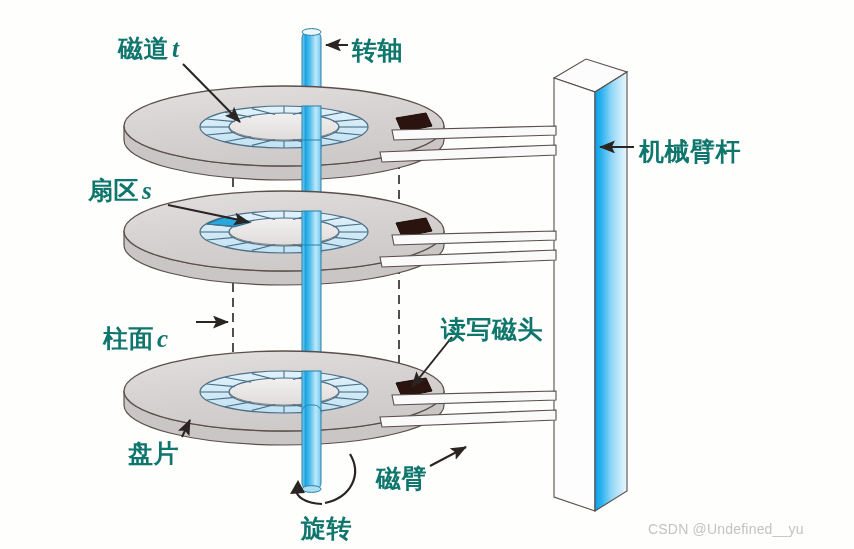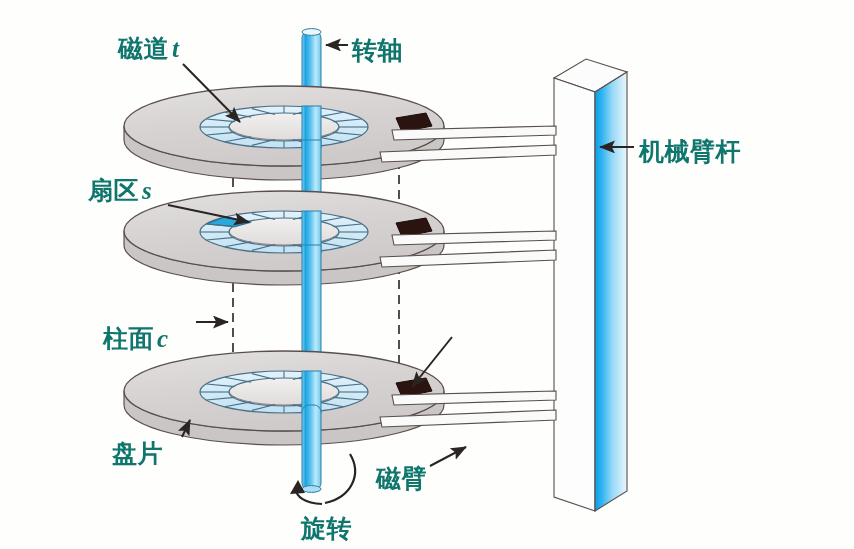--- a/index.html
+++ b/index.html
@@ -33,21 +33,21 @@
   }
   .lbl .ital {
     font-style: italic;
     font-weight: 700;
     font-family: "Liberation Serif", "DejaVu Serif", serif;
     padding-left: 3px;
   }
   #lbl-track    { left: 118px; top: 32px; }
   #lbl-sector   { left: 88px;  top: 174px; }
   #lbl-cylinder { left: 103px; top: 310px; margin-top: 12px; }
-  #lbl-platter  { left: 112px; top: 437px; }
+  #lbl-platter  { left: 128px; top: 437px; }
   #lbl-rotate   { left: 301px; top: 512px; }
   #lbl-spindle  { left: 352px; top: 34px; }
   #lbl-head     { left: 441px; top: 313px; }
   #lbl-arm      { left: 376px; top: 462px; }
   #lbl-actuator { left: 639px; top: 135px; }
   #watermark {
     position: absolute;
     left: 648px;
     top: 521px;
     color: #c3c3c3;
@@ -288,23 +288,27 @@
   </div>
 
   <div class="lbl" id="lbl-rotate">
     <span>旋转</span>
   </div>
 
   <div class="lbl" id="lbl-spindle">
     <span>转轴</span>
   </div>
 
+  <div class="lbl" id="lbl-head">
+    <span>读写磁头</span>
+  </div>
 
   <div class="lbl" id="lbl-arm">
     <span>磁臂</span>
   </div>
 
   <div class="lbl" id="lbl-actuator">
     <span>机械臂杆</span>
   </div>
 
+  <div id="watermark">CSDN @Undefined__yu</div>
 
 </div>
 
 </body></html>

